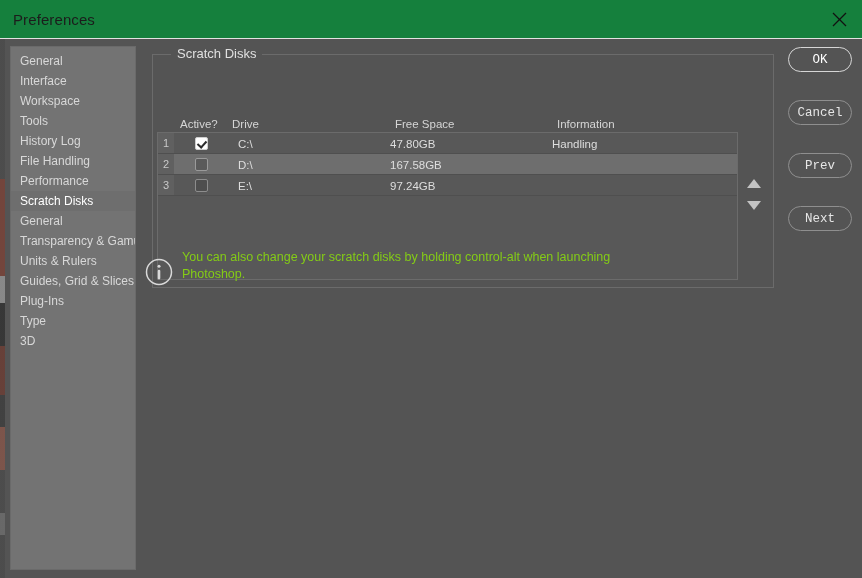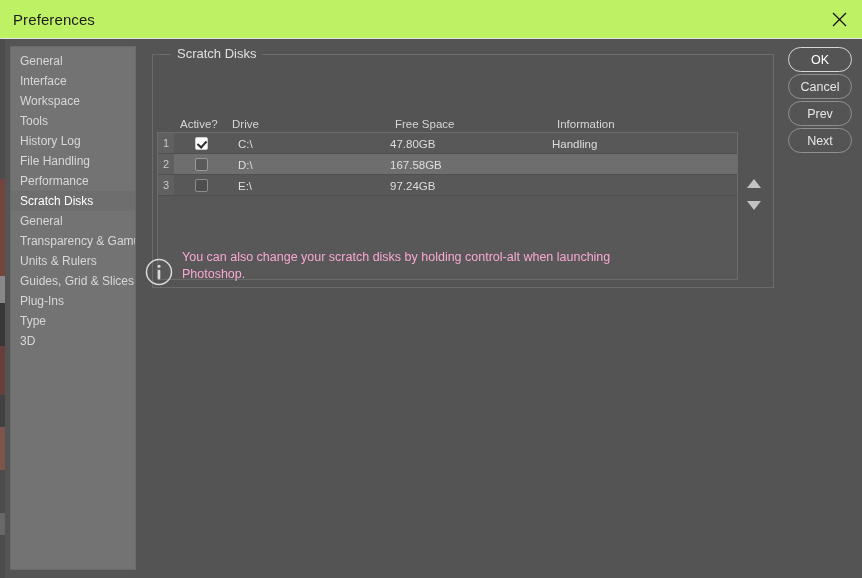--- a/index.html
+++ b/index.html
@@ -22,21 +22,21 @@
     background: #545454;
     box-sizing: border-box;
   }
 
   
   .titlebar {
     position: absolute;
     left: 0; top: 0;
     width: 862px;
     height: 39px;
-    background: #bef264;
+    background: #15803d;
     border-bottom: 1px solid #e2e2e2;
     box-sizing: border-box;
   }
   .titlebar-text {
     position: absolute;
     left: 13px;
     top: 11px;
     font-size: 15px;
     color: #1c1c1c;
     letter-spacing: 0.1px;
@@ -285,41 +285,41 @@
     align-items: flex-start;
   }
   .info-icon {
     flex: 0 0 30px;
     margin-top: 9px;
   }
   .info-text {
     margin-left: 7px;
     font-size: 12.5px;
     line-height: 17px;
-    color: #f9a8d4;
+    color: #84cc16;
     max-width: 440px;
   }
 
   
   .buttons {
     position: absolute;
     left: 788px;
     top: 8px;
     width: 64px;
   }
   .btn {
     width: 64px;
     height: 25px;
-    margin-bottom: 2px;
+    margin-bottom: 28px;
     border-radius: 13px;
     background: transparent;
     border: 1px solid #8f8f8f;
     color: #e6e6e6;
     font-size: 12.5px;
-    font-family: Liberation Sans, sans-serif;
+    font-family: Liberation Mono, monospace;
     display: flex;
     align-items: center;
     justify-content: center;
     box-sizing: border-box;
     cursor: default;
     padding: 0;
   }
   .btn.primary {
     border: 1px solid #d6d6d6;
     color: #ffffff;

